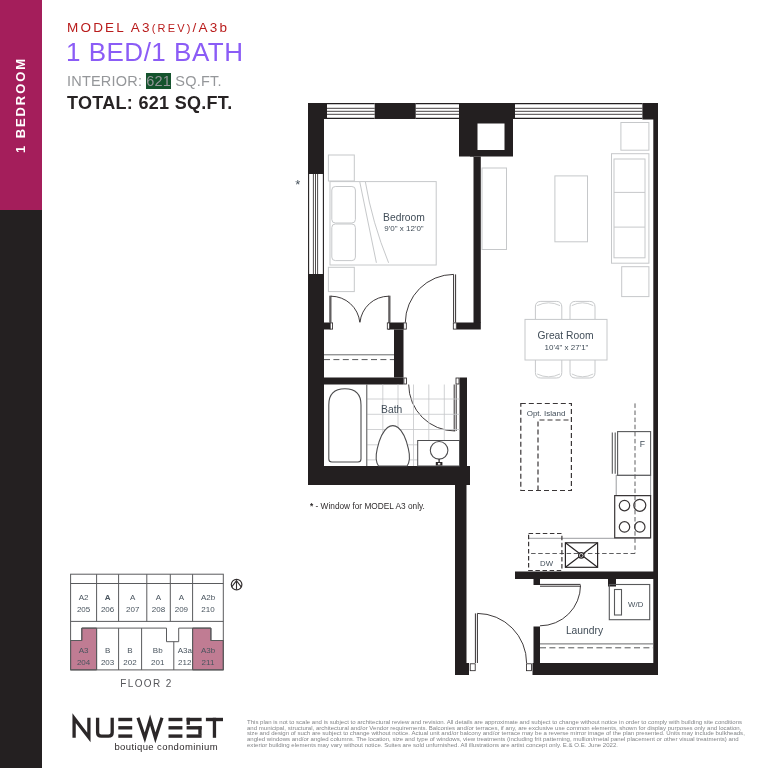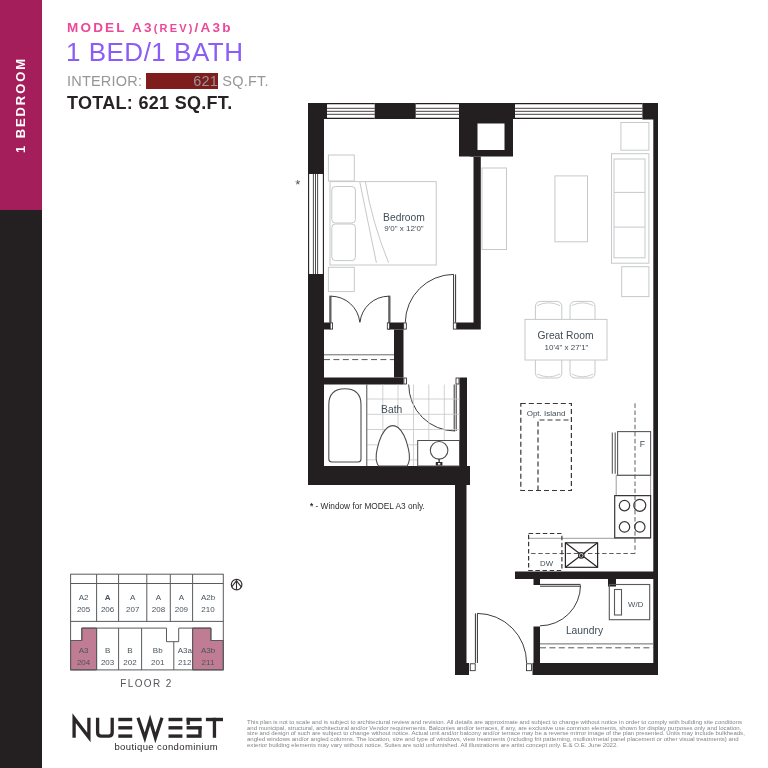--- a/index.html
+++ b/index.html
@@ -8,25 +8,25 @@
 </style>
 </head>
 <body>
 
 <div class="abs" style="left:0;top:0;width:42px;height:210px;background:#A41E5B;"></div>
 
 <div class="abs" style="left:-84px;top:84px;width:210px;height:42px;transform:rotate(-90deg);transform-origin:center;color:#ffffff;font-size:13px;font-weight:bold;letter-spacing:1.9px;text-align:center;line-height:42px;">1 BEDROOM</div>
 
 <div class="abs" style="left:0;top:210px;width:42px;height:558px;background:#242021;"></div>
 
-<div class="abs" style="left:67px;top:20px;font-size:13.5px;font-weight:bold;color:#ec4899;letter-spacing:2.2px;">MODEL A3<span style="font-size:11px;">(REV)</span>/A3b</div>
+<div class="abs" style="left:67px;top:20px;font-size:13.5px;font-weight:normal;color:#b91c1c;letter-spacing:2.2px;">MODEL A3<span style="font-size:11px;">(REV)</span>/A3b</div>
 
 <div class="abs" style="left:66px;top:36.5px;font-size:26px;color:#8b5cf6;letter-spacing:0.5px;">1 BED/1 BATH</div>
 
-<div class="abs" style="left:67px;top:72.5px;font-size:14.5px;color:#95979A;letter-spacing:0.2px;">INTERIOR: <span style="background:#7f1d1d;padding-left:47px;">621</span> SQ.FT.</div>
+<div class="abs" style="left:67px;top:72.5px;font-size:14.5px;color:#95979A;letter-spacing:0.2px;">INTERIOR: <span style="background:#14532d;">621</span> SQ.FT.</div>
 
 <div class="abs" style="left:67px;top:92.5px;font-size:18px;font-weight:bold;color:#272324;letter-spacing:0.3px;">TOTAL: 621 SQ.FT.</div>
 
 <div class="abs" style="left:247px;top:720px;width:505px;font-size:6.05px;line-height:5.65px;color:#838588;white-space:nowrap;">
 This plan is not to scale and is subject to architectural review and revision. All details are approximate and subject to change without notice in order to comply with building site conditions<br>
 and municipal, structural, architectural and/or Vendor requirements. Balconies and/or terraces, if any, are exclusive use common elements, shown for display purposes only and location,<br>
 size and design of such are subject to change without notice. Actual unit and/or balcony and/or terrace may be a reverse mirror image of the plan presented. Units may include bulkheads,<br>
 angled windows and/or angled columns. The location, size and type of windows, view treatments (including frit patterning, mullion/metal panel placement or other visual treatments) and<br>
 exterior building elements may vary without notice. Suites are sold unfurnished. All illustrations are artist concept only. E.&amp; O.E. June 2022.</div>
 <svg class="abs" style="left:0;top:0;" width="768" height="768" viewBox="0 0 768 768">

